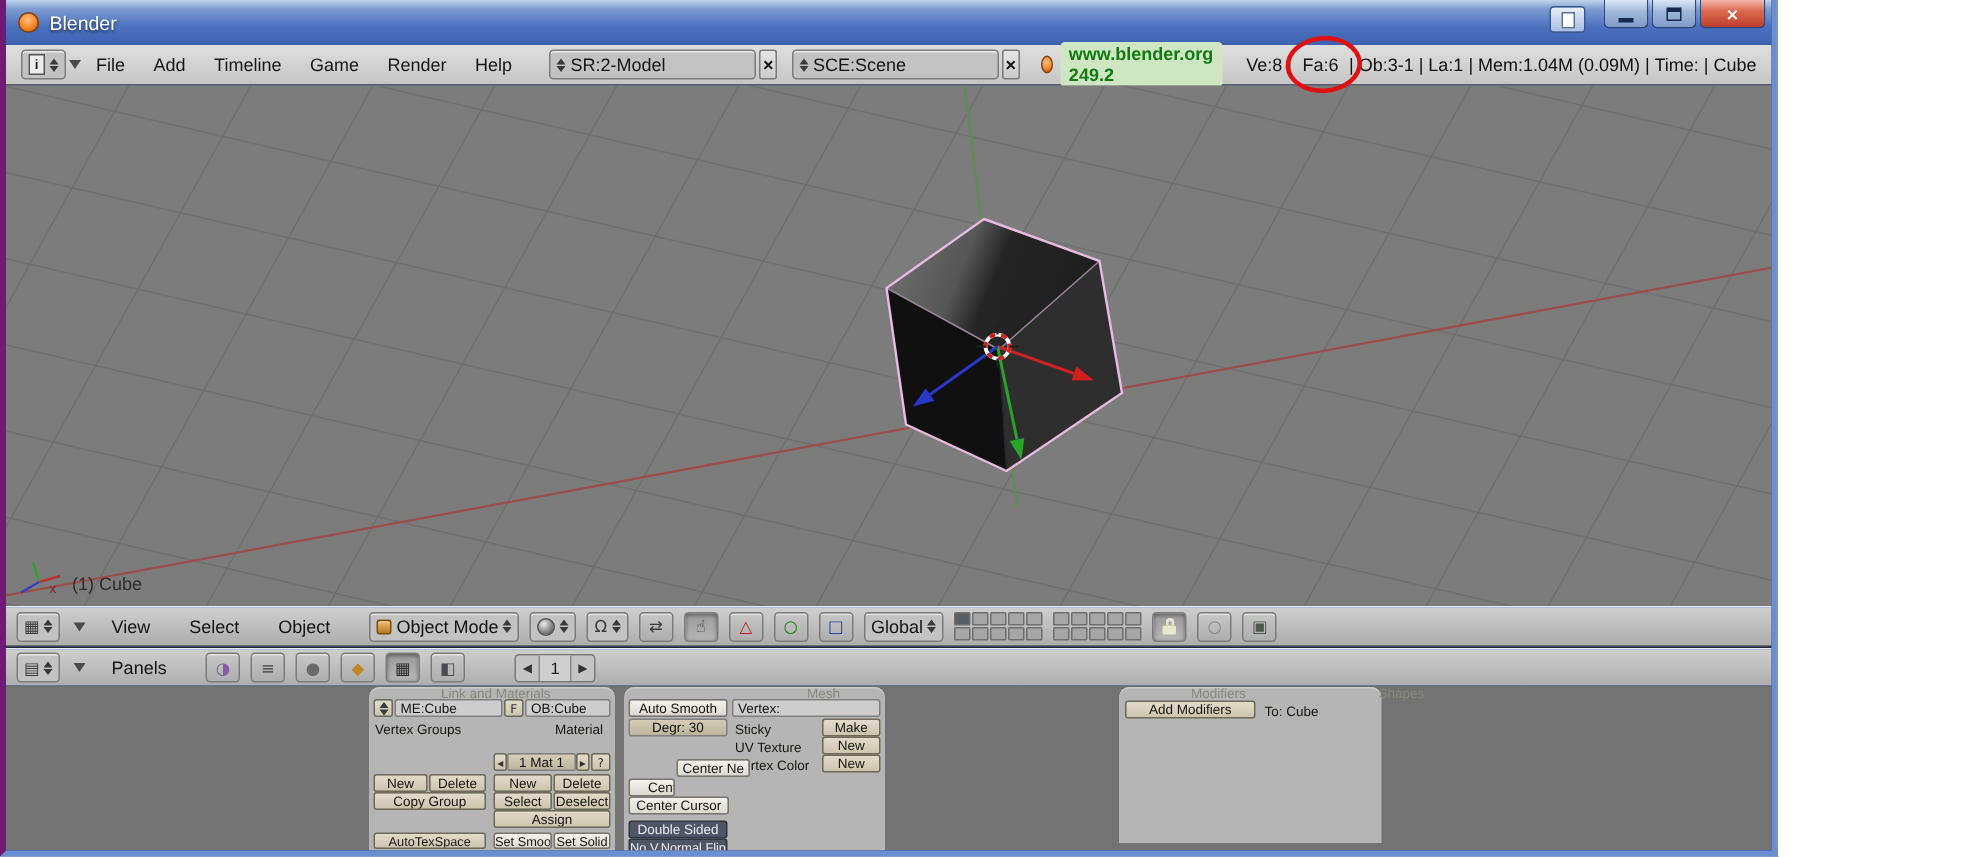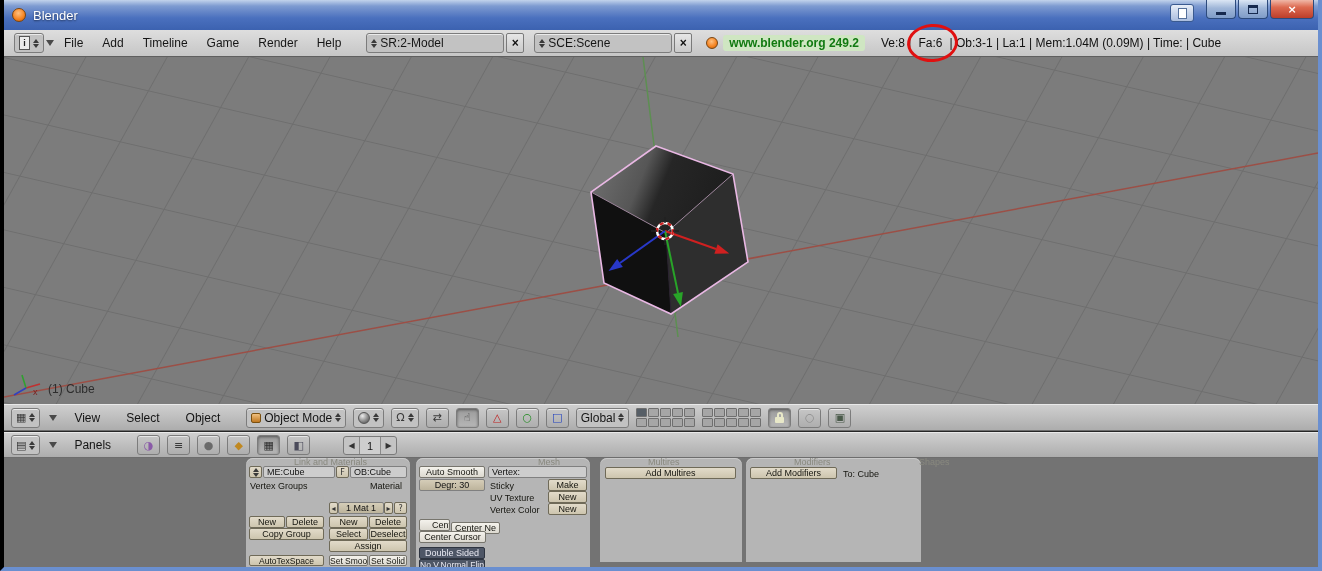--- a/index.html
+++ b/index.html
@@ -1,18 +1,18 @@
 <!DOCTYPE html>
 <html><head>
 <meta charset="utf-8">
 <style>
   *{box-sizing:border-box;margin:0;padding:0;}
   body{font-family:"Liberation Sans",sans-serif;background:#ffffff;}
-  .window{position:relative;width:1322px;height:571px;background:#1d4ed8;overflow:hidden;
-    border-left:4px solid #000000;border-right:4px solid #6a8fd0;border-bottom:4px solid #6a8fd0;}
+  .window{position:relative;width:1185px;height:571px;background:#1d4ed8;overflow:hidden;
+    border-left:4px solid #701a75;border-right:4px solid #6a8fd0;border-bottom:4px solid #6a8fd0;}
   
   .titlebar{height:30px;display:flex;align-items:center;padding:0 4px 0 8px;
     background:linear-gradient(180deg,#c2d3ec 0%,#7e9bd1 20%,#4a70be 60%,#3c62b0 100%);}
   .blogo{width:14px;height:14px;border-radius:50%;background:radial-gradient(circle at 45% 35%,#ffc080,#f5821f 60%,#b85a10);border:1px solid #7a4510;}
   .title-text{color:#fff;font-size:13px;margin-left:7px;text-shadow:0 1px 2px rgba(0,0,0,.55);}
   .tb-right{margin-left:auto;display:flex;align-items:flex-start;height:100%;gap:2px;}
   .tool-btn{width:24px;height:18px;margin-top:4px;margin-right:10px;border:1px solid #3a5a90;border-radius:3px;
     background:linear-gradient(#e8eef8,#aabdde);display:flex;align-items:center;justify-content:center;}
   .doc-glyph{width:9px;height:11px;background:#fff;border:1px solid #55709a;}
   .wbtn{width:30px;height:19px;border:1px solid #2c4a7c;border-top:none;border-radius:0 0 4px 4px;
@@ -372,30 +372,26 @@
       <span class="p-btn light" style="left:3px;top:8px;width:66px;">Auto Smooth</span>
       <span class="p-field tan" style="left:3px;top:21px;width:66px;">Degr: 30</span>
       <span class="p-field" style="left:72px;top:8px;width:99px;">Vertex:</span>
       <span class="p-label" style="left:74px;top:23px;">Sticky</span>
       <span class="p-btn" style="left:132px;top:21px;width:39px;">Make</span>
       <span class="p-label" style="left:74px;top:35px;">UV Texture</span>
       <span class="p-btn" style="left:132px;top:33px;width:39px;">New</span>
       <span class="p-label" style="left:74px;top:47px;">Vertex Color</span>
       <span class="p-btn" style="left:132px;top:45px;width:39px;">New</span>
       <span class="p-btn light" style="left:3px;top:61px;width:31px;padding-left:12px;">Cente</span>
-      <span class="p-btn light" style="left:35px;top:64px;width:49px;">Center Ne</span>
+      <span class="p-btn light" style="left:35px;top:48px;width:49px;">Center Ne</span>
       <span class="p-btn light" style="left:3px;top:73px;width:67px;">Center Cursor</span>
       <span class="p-btn dark" style="left:3px;top:89px;width:66px;">Double Sided</span>
       <span class="p-btn dark sm" style="left:3px;top:101px;width:66px;">No V.Normal Flip</span>
     </div>
 
-    <div class="panel" id="panel-multires" style="left:596px;width:142px;height:104px;">
-      <span class="p-title" style="left:8px;">Multires</span>
-      <span class="p-btn" style="left:5px;top:9px;width:131px;">Add Multires</span>
-    </div>
 
     <div class="panel" id="panel-modifiers" style="left:742px;width:175px;height:104px;">
       <span class="p-title" style="left:8px;">Modifiers</span>
       <span class="p-title" style="left:133px;">Shapes</span>
       <span class="p-btn" style="left:4px;top:9px;width:87px;">Add Modifiers</span>
       <span class="p-label" style="left:97px;top:11px;">To: Cube</span>
     </div>
 
   </div>
 </div>

